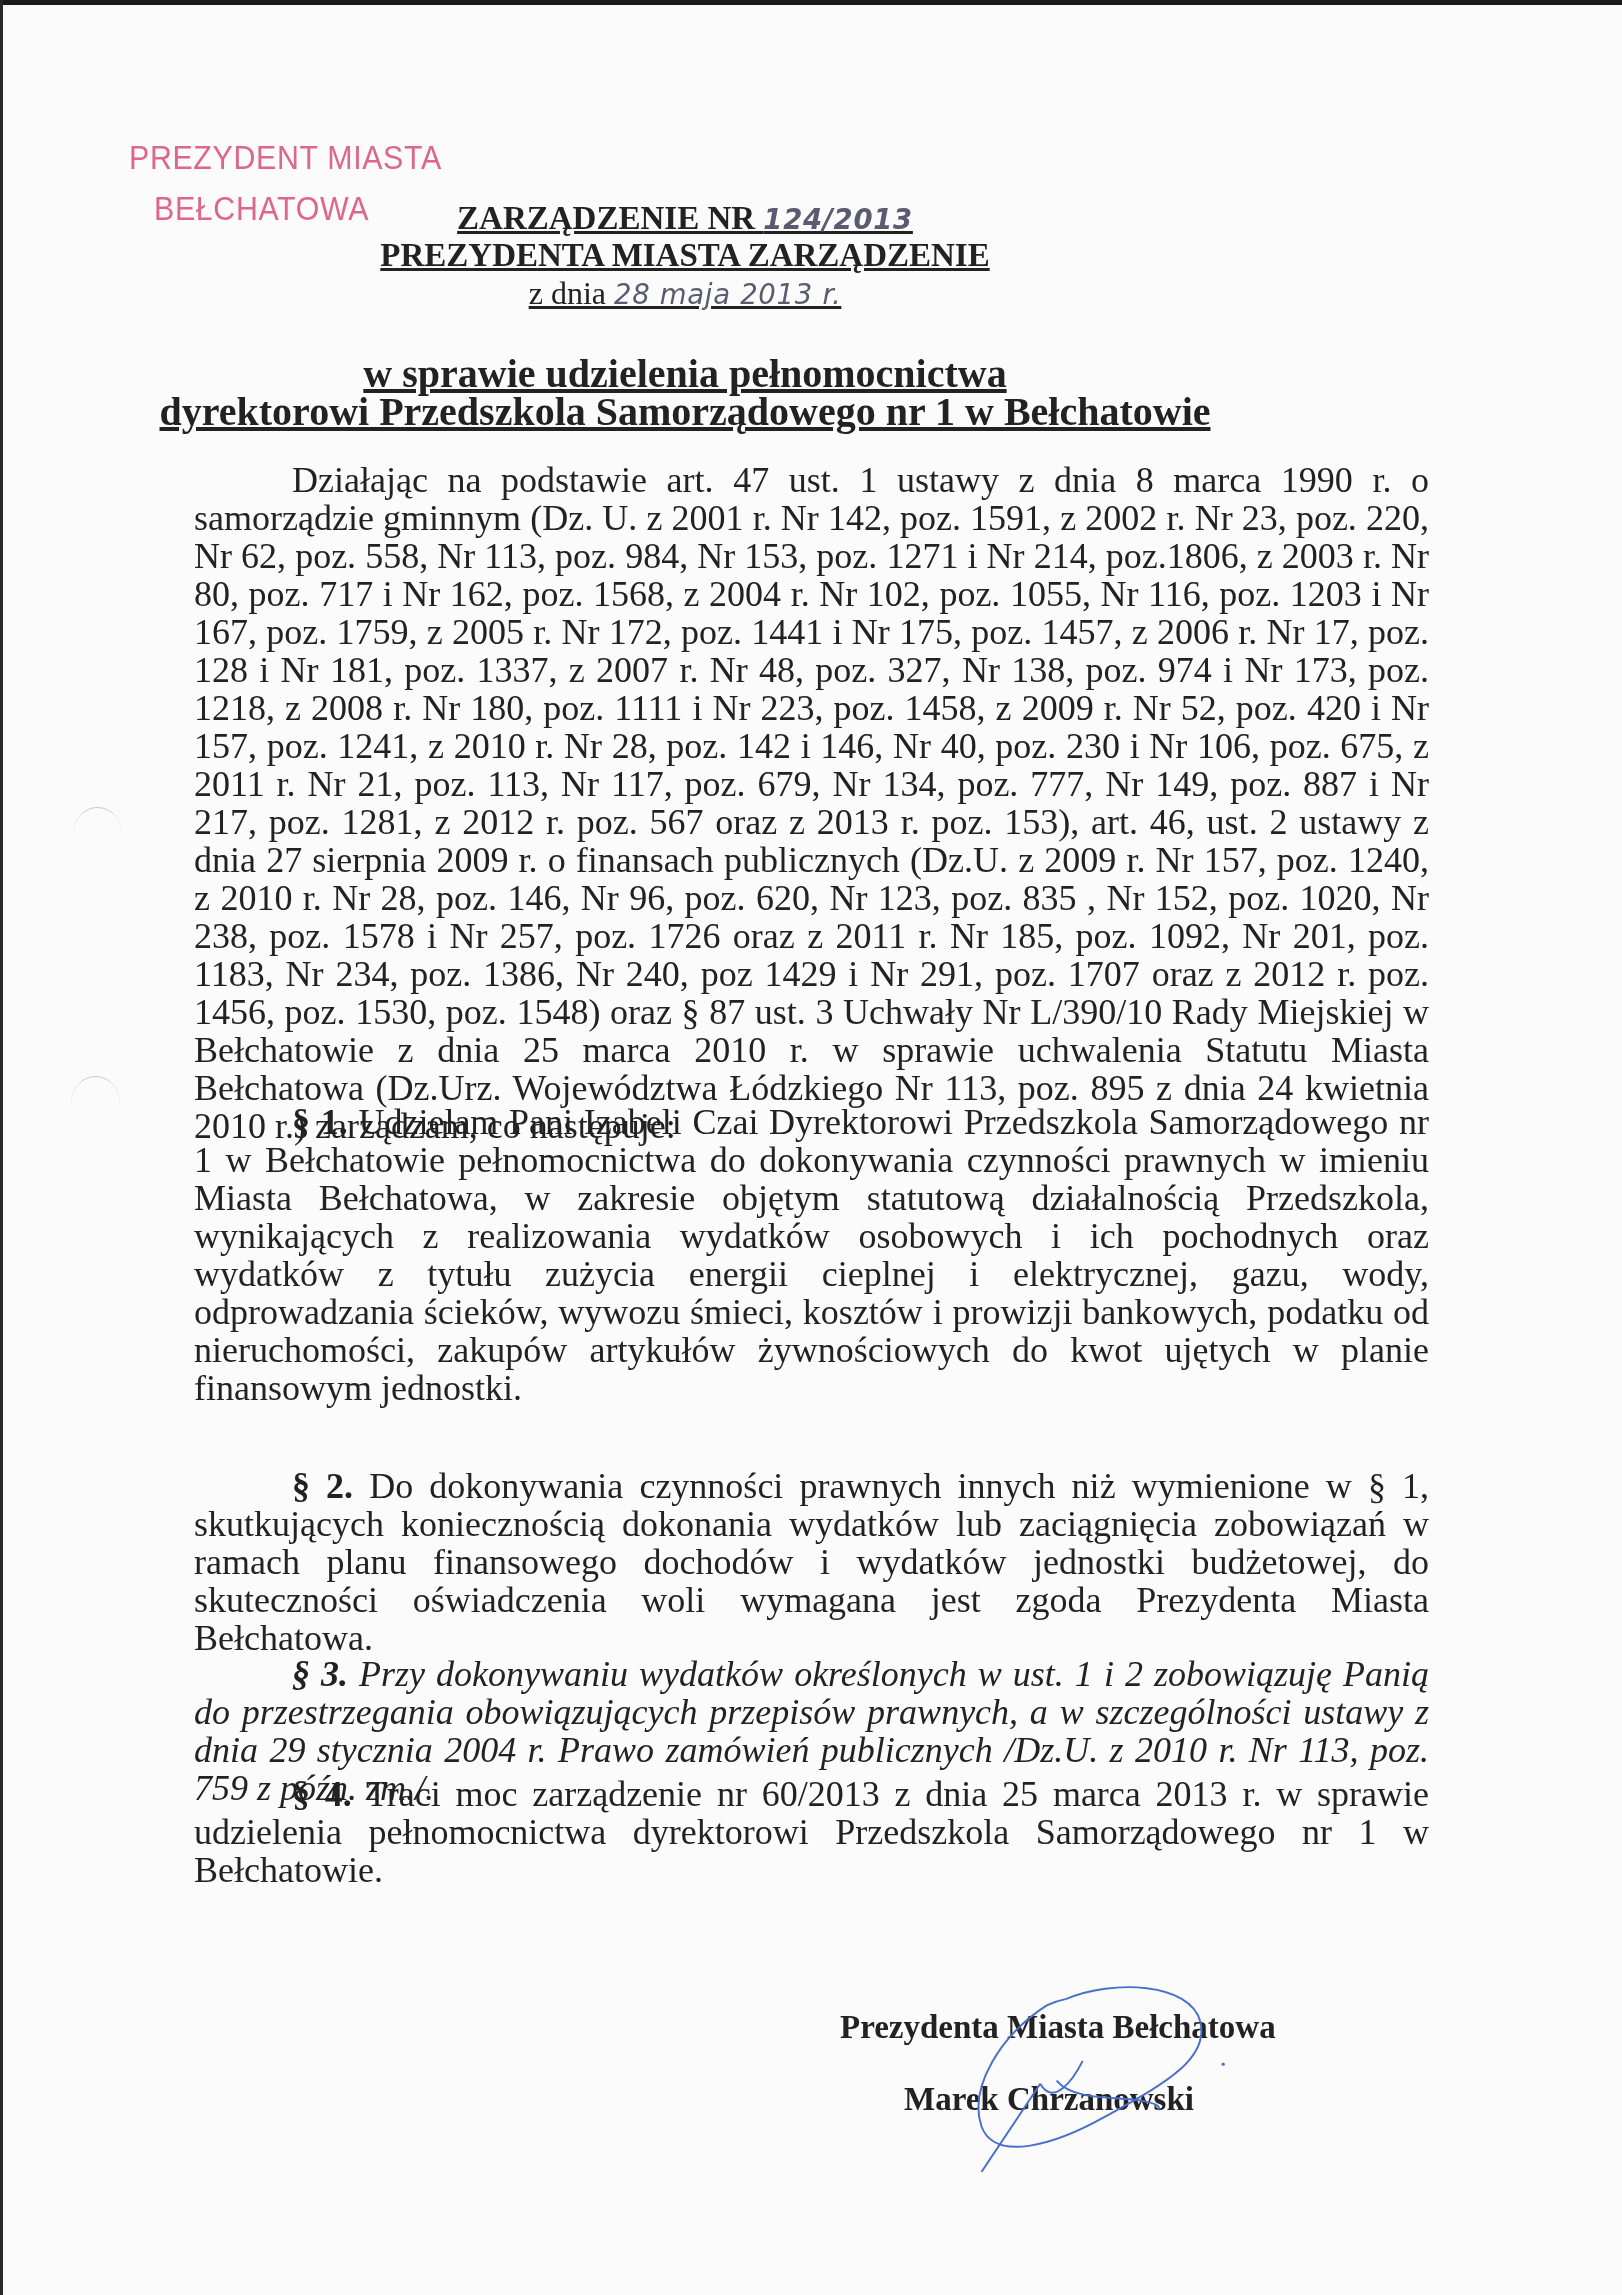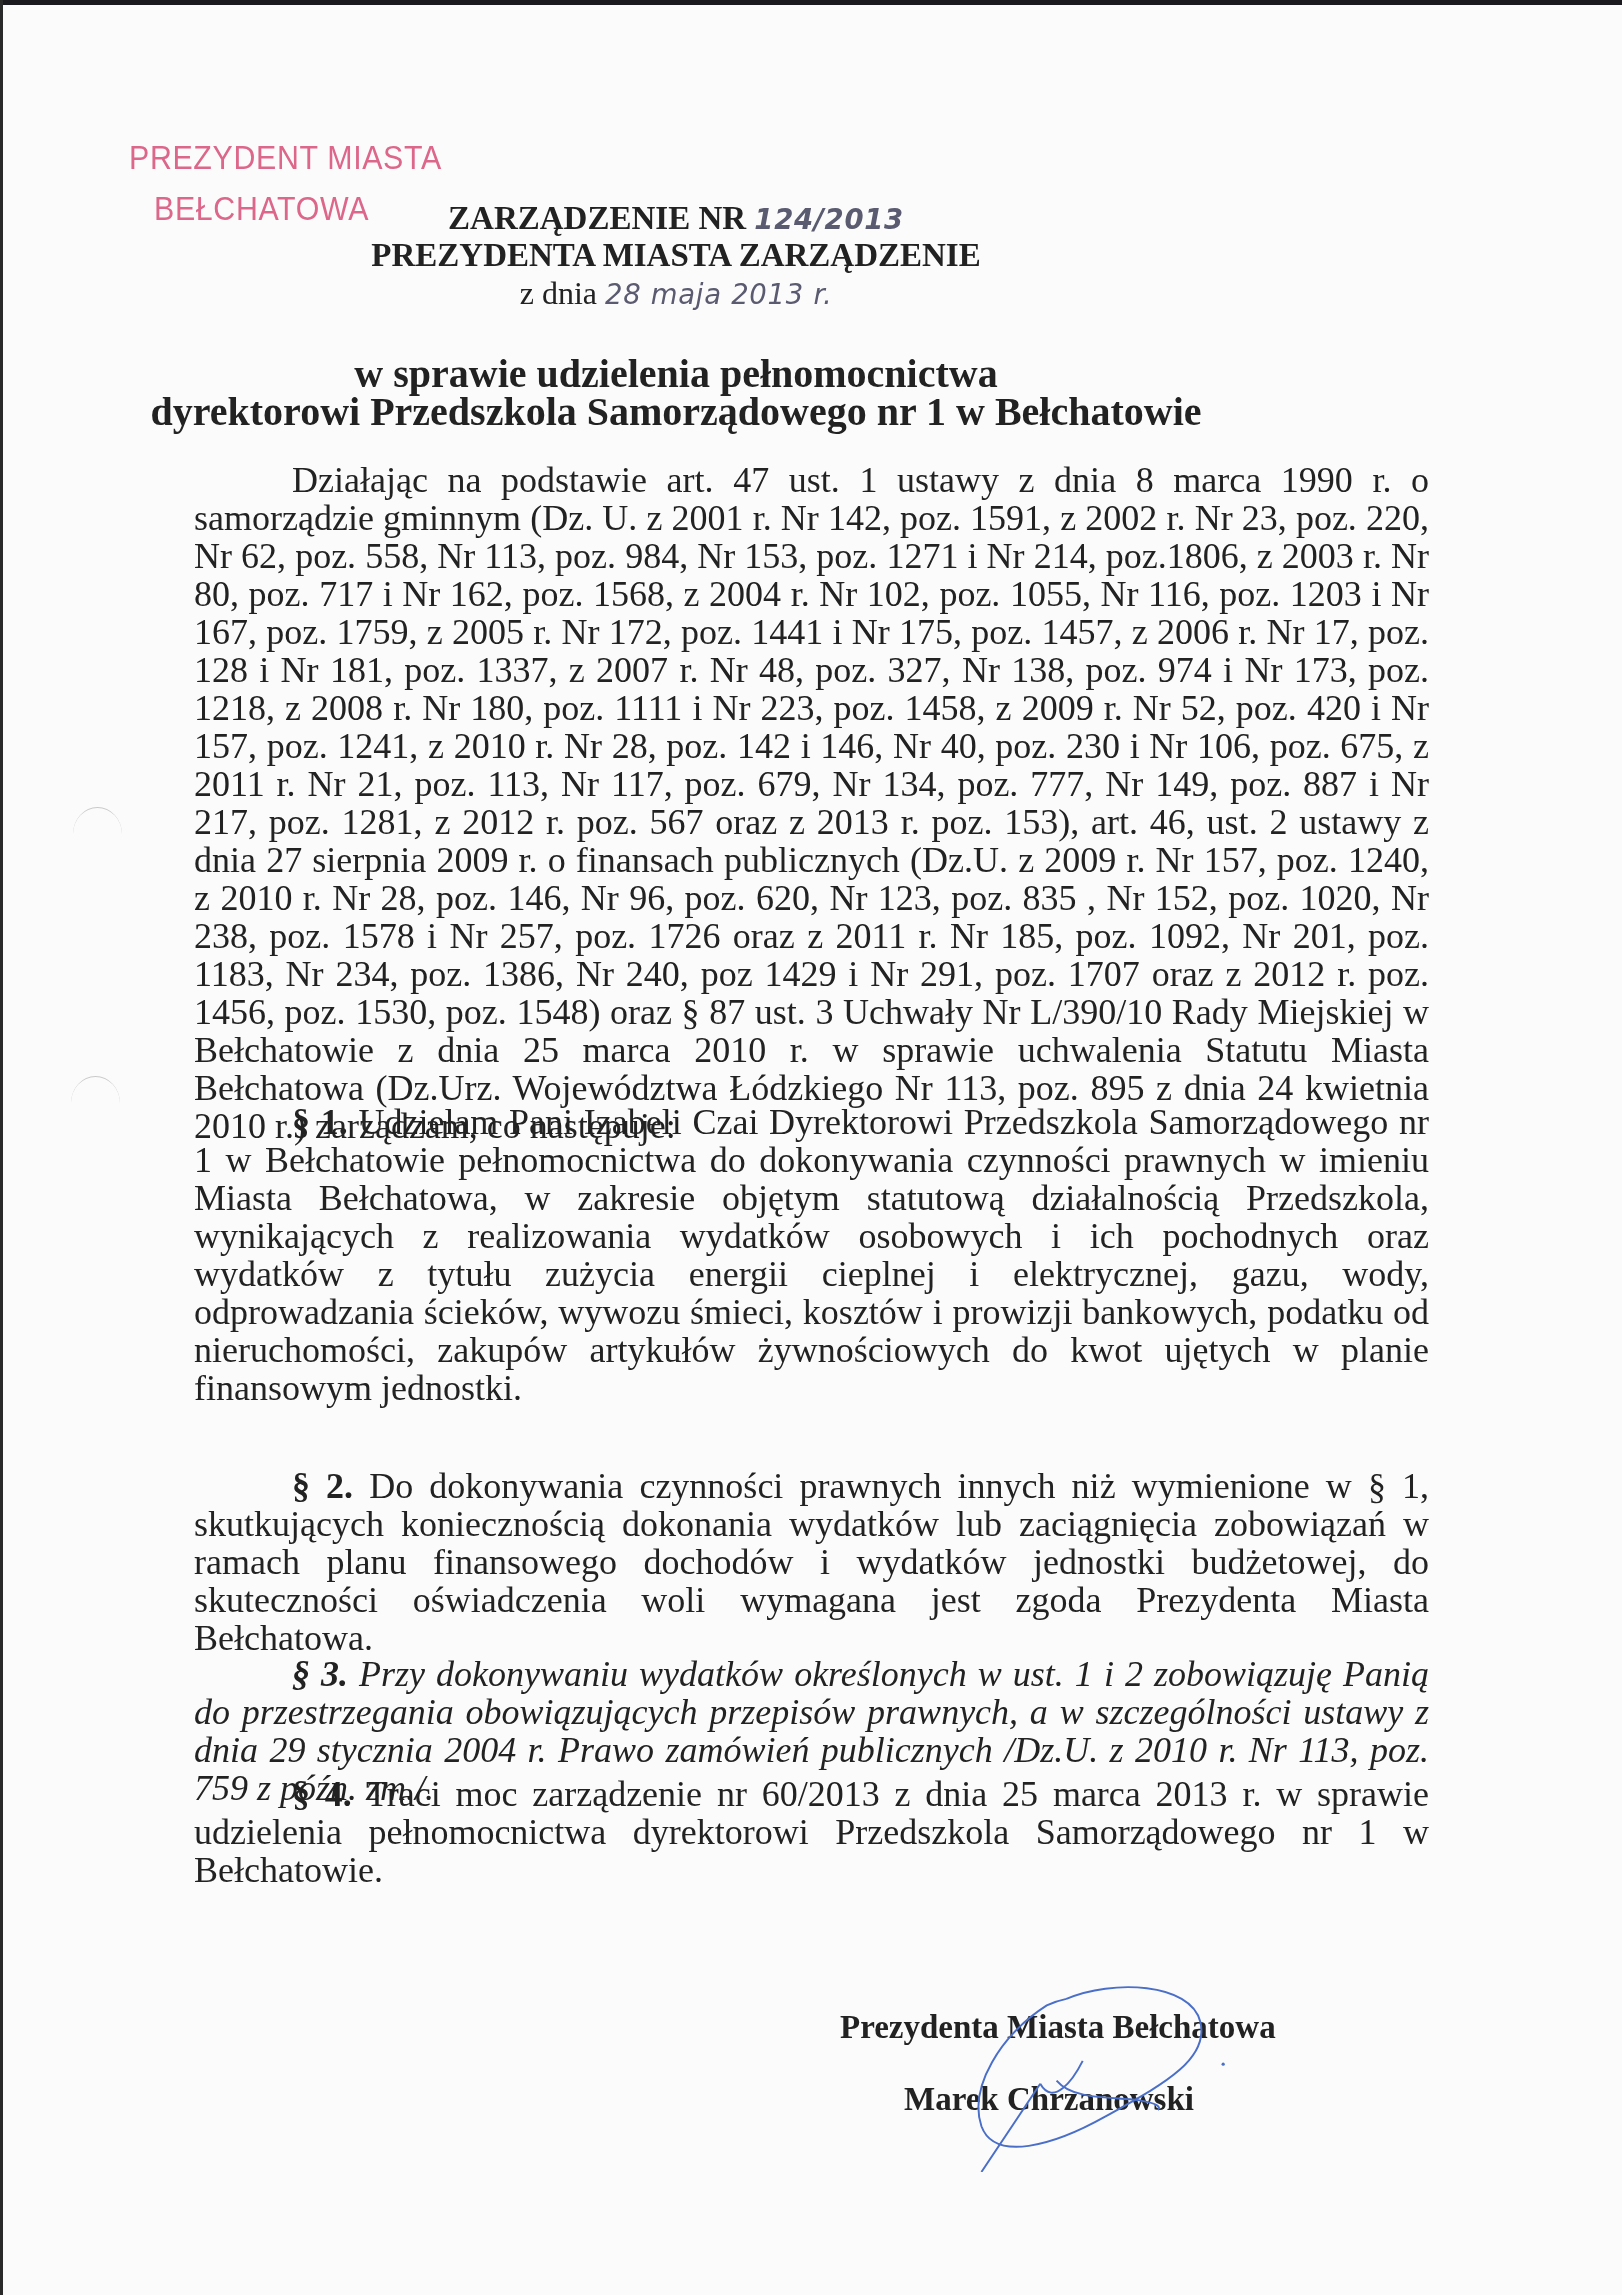--- a/index.html
+++ b/index.html
@@ -10,21 +10,21 @@
     color:#222;
   }
   .scan-top { position:absolute; left:0; top:0; width:1623px; height:4.6px; background:#1a1a1f; }
   .scan-left { position:absolute; left:0; top:0; width:2.6px; height:2295px; background:#2a2a2a; }
   .hole { position:absolute; width:49px; height:26px; border-top:1.3px solid #c9c9c9; border-radius:50% 50% 0 0 / 100% 100% 0 0; }
   .stamp {
     position:absolute; color:#d9577f; font-family:"Liberation Sans", "DejaVu Sans", sans-serif;
     font-size:33px; letter-spacing:0.7px; transform:scaleX(0.92); transform-origin:left top; opacity:0.9;
   }
   .center-line {
-    position:absolute; left:1px; width:1350px; text-align:center; white-space:nowrap;
+    position:absolute; left:10px; width:1350px; text-align:center; white-space:nowrap;text-decoration:underline;
   }
   .title { font-weight:bold; font-size:33px; }
   .hand { font-family:"DejaVu Sans", sans-serif; font-style:italic; color:#5a5a70; font-size:27.5px; letter-spacing:0.7px; }
   .subject { font-weight:bold; font-size:40px; }
   .para {
     position:absolute; left:194px; width:1235px; font-size:36px; line-height:38px;
     text-align:justify; text-indent:98px;
   }
   .para b { font-weight:bold; }
   .sig { position:absolute; font-weight:bold; font-size:33px; white-space:nowrap; }

